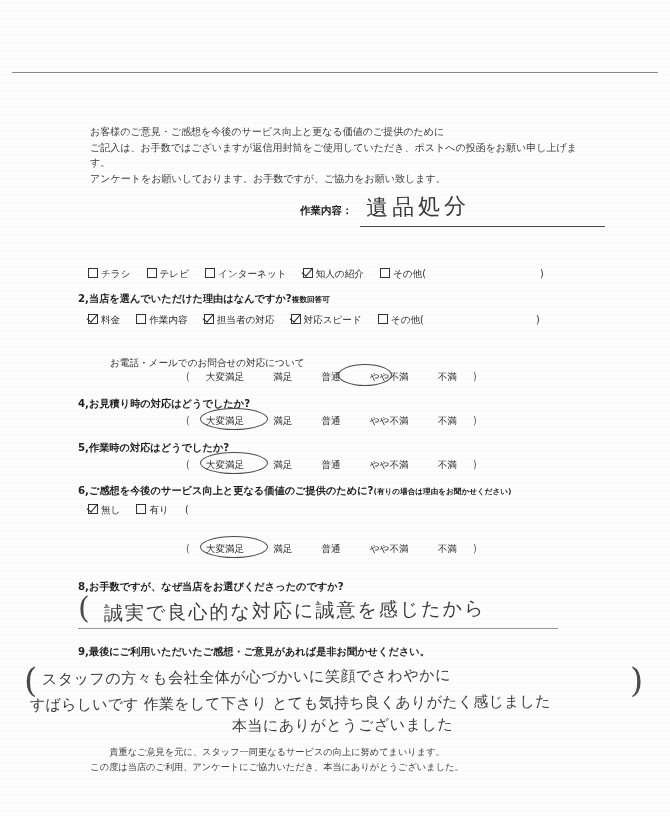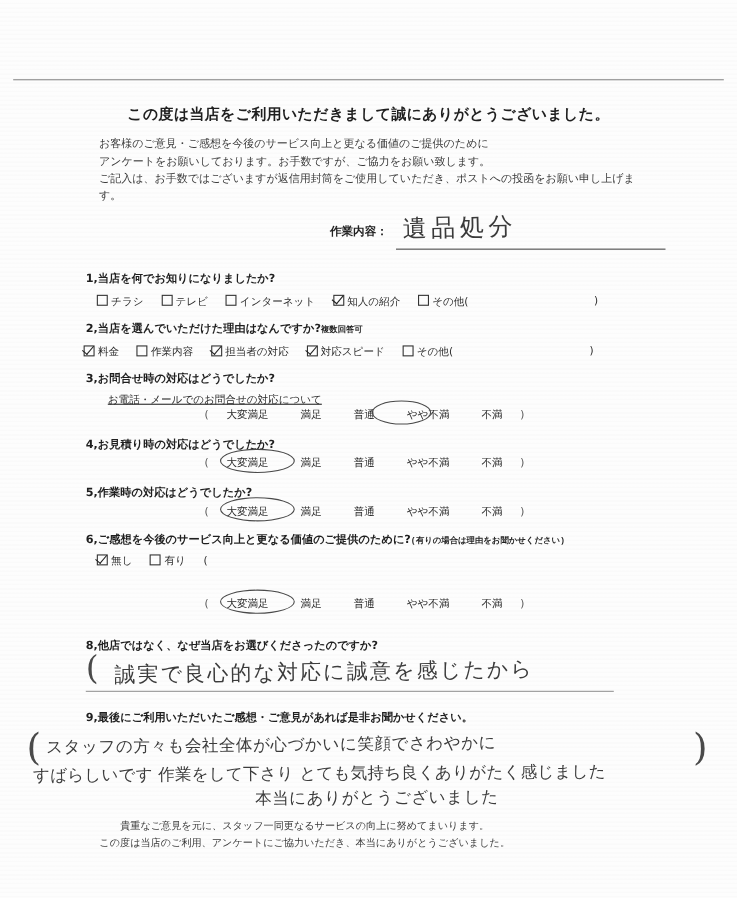--- a/index.html
+++ b/index.html
@@ -95,21 +95,20 @@
   .q {
     position: absolute;
     font-size: 10.2px;
     font-weight: bold;
     color: #1f1f1f;
     white-space: nowrap;
   }
   .q .sub {
     font-size: 7.6px;
     font-weight: bold;
-    font-family: Liberation Mono, monospace;
   }
   .opts {
     position: absolute;
     font-size: 9.6px;
     color: #2b2b2b;
     white-space: nowrap;
   }
   .opt {
     display: inline-block;
     margin-right: 13px;
@@ -187,56 +186,53 @@
   }
 </style>
 </head>
 <body>
 
 <div class="page">
 
   <div class="paper-noise"></div>
   <div class="top-rule"></div>
 
-  <div class="title">この度は当店をご利用いただきまして誠にありがとうございました。</div>
 
   <div class="intro">
     <div>お客様のご意見・ご感想を今後のサービス向上と更なる価値のご提供のために</div>
+    <div>ご記入は、お手数ではございますが返信用封筒をご使用していただき、ポストへの投函をお願い申し上げます。</div>
     <div>アンケートをお願いしております。お手数ですが、ご協力をお願い致します。</div>
-    <div>ご記入は、お手数ではございますが返信用封筒をご使用していただき、ポストへの投函をお願い申し上げます。</div>
   </div>
 
   <div class="work-row">
     <div class="work-label">作業内容：</div>
     <div class="work-hand">遺品処分</div>
     <div class="work-underline"></div>
   </div>
 
-  <div class="q" style="left:78px; top:246px;">1,当店を何でお知りになりましたか?</div>
   <div class="opts" style="left:88px; top:268px;">
     <span class="opt"><span class="box"></span><span>チラシ</span></span>
     <span class="opt"><span class="box"></span><span>テレビ</span></span>
     <span class="opt"><span class="box"></span><span>インターネット</span></span>
     <span class="opt"><span class="box checked"></span><span>知人の紹介</span></span>
     <span class="opt"><span class="box"></span><span>その他(</span></span>
   </div>
   <div class="line-note" style="left:540px; top:268px;">)</div>
 
   <div class="q" style="left:78px; top:292px;"><span>2,当店を選んでいただけた理由はなんですか?</span><span class="sub">複数回答可</span></div>
-  <div class="opts" style="left:76px; top:314px;">
+  <div class="opts" style="left:88px; top:314px;">
     <span class="opt"><span class="box checked"></span><span>料金</span></span>
     <span class="opt"><span class="box"></span><span>作業内容</span></span>
     <span class="opt"><span class="box checked"></span><span>担当者の対応</span></span>
     <span class="opt"><span class="box checked"></span><span>対応スピード</span></span>
     <span class="opt"><span class="box"></span><span>その他(</span></span>
   </div>
   <div class="line-note" style="left:536px; top:314px;">)</div>
 
-  <div class="q" style="left:78px; top:337px;">3,お問合せ時の対応はどうでしたか?</div>
-  <div class="line-note" style="left:98px; top:357px;text-decoration:underline;">お電話・メールでのお問合せの対応について</div>
+  <div class="line-note" style="left:110px; top:357px;">お電話・メールでのお問合せの対応について</div>
   <div class="scale" style="left:186px; top:371px;">
     <span class="paren">(</span>
     <span class="it"><span>大変満足</span></span>
     <span class="it"><span>満足</span></span>
     <span class="it"><span>普通</span></span>
     <span class="it"><span>やや不満</span></span>
     <span class="it"><span>不満</span></span>
     <span class="paren">)</span>
   </div>
   <div class="circled" style="left:338px; top:364px; width:52px; height:20px;"></div>
@@ -276,21 +272,21 @@
     <span class="paren">(</span>
     <span class="it"><span>大変満足</span></span>
     <span class="it"><span>満足</span></span>
     <span class="it"><span>普通</span></span>
     <span class="it"><span>やや不満</span></span>
     <span class="it"><span>不満</span></span>
     <span class="paren">)</span>
   </div>
   <div class="circled" style="left:200px; top:536px; width:66px; height:20px;"></div>
 
-  <div class="q" style="left:78px; top:580px;">8,他店ではなく、なぜ当店をお選びくださったのですか?</div>
+  <div class="q" style="left:78px; top:580px;">8,お手数ですが、なぜ当店をお選びくださったのですか?</div>
   <div class="brkt" style="left:78px; top:590px;">(</div>
   <div class="free-text" style="left:104px; top:598px; font-size:19px; letter-spacing:2px; transform: rotate(-0.8deg);">誠実で良心的な対応に誠意を感じたから</div>
   <div class="hand-line" style="left:78px; top:628px; width:480px;"></div>
 
   <div class="q" style="left:78px; top:645px;">9,最後にご利用いただいたご感想・ご意見があれば是非お聞かせください。</div>
   <div class="brkt" style="left:24px; top:660px; font-size:34px;">(</div>
   <div class="brkt" style="left:630px; top:660px; font-size:34px;">)</div>
   <div class="free-text" style="left:42px; top:668px; font-size:15px; letter-spacing:0.5px; transform: rotate(-0.6deg);">スタッフの方々も会社全体が心づかいに笑顔でさわやかに</div>
   <div class="free-text" style="left:30px; top:694px; font-size:15px; letter-spacing:0.2px; transform: rotate(-0.4deg);">すばらしいです 作業をして下さり とても気持ち良くありがたく感じました</div>
   <div class="free-text" style="left:232px; top:716px; font-size:15px; letter-spacing:0.5px; transform: rotate(-0.4deg);">本当にありがとうございました</div>

